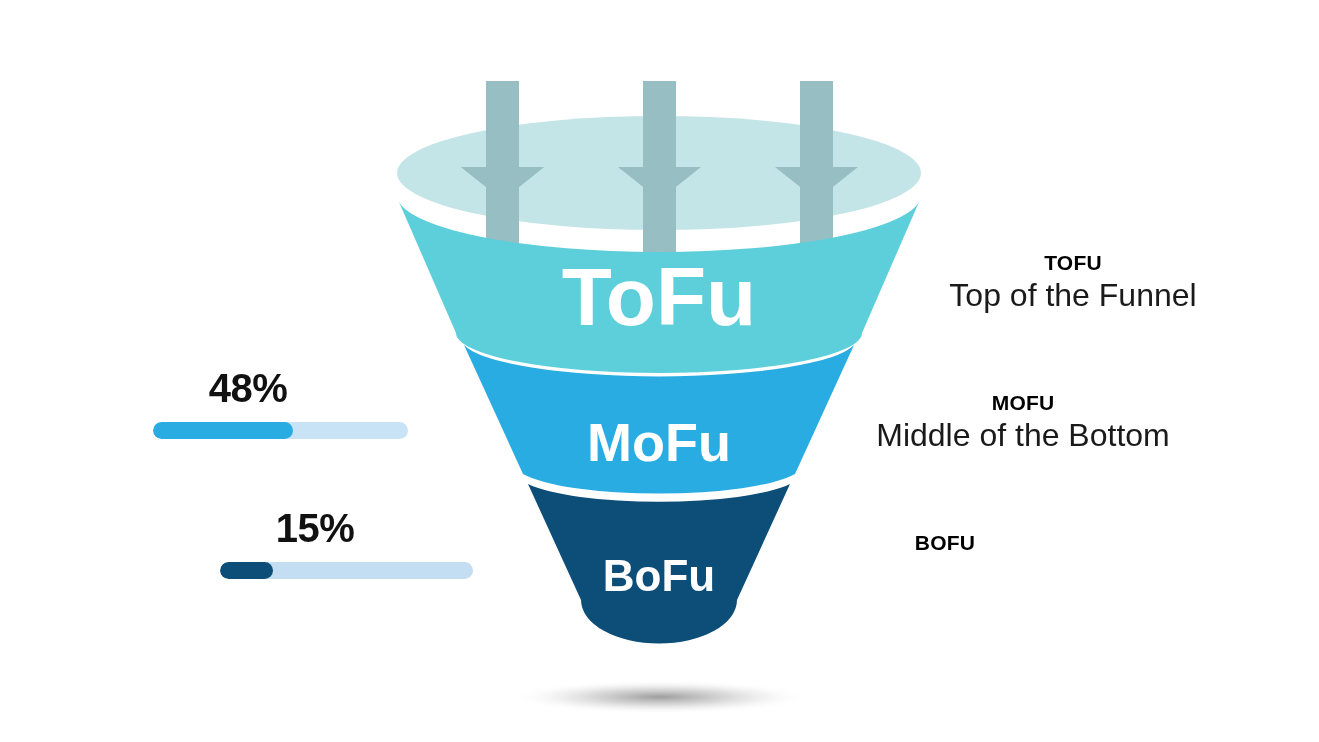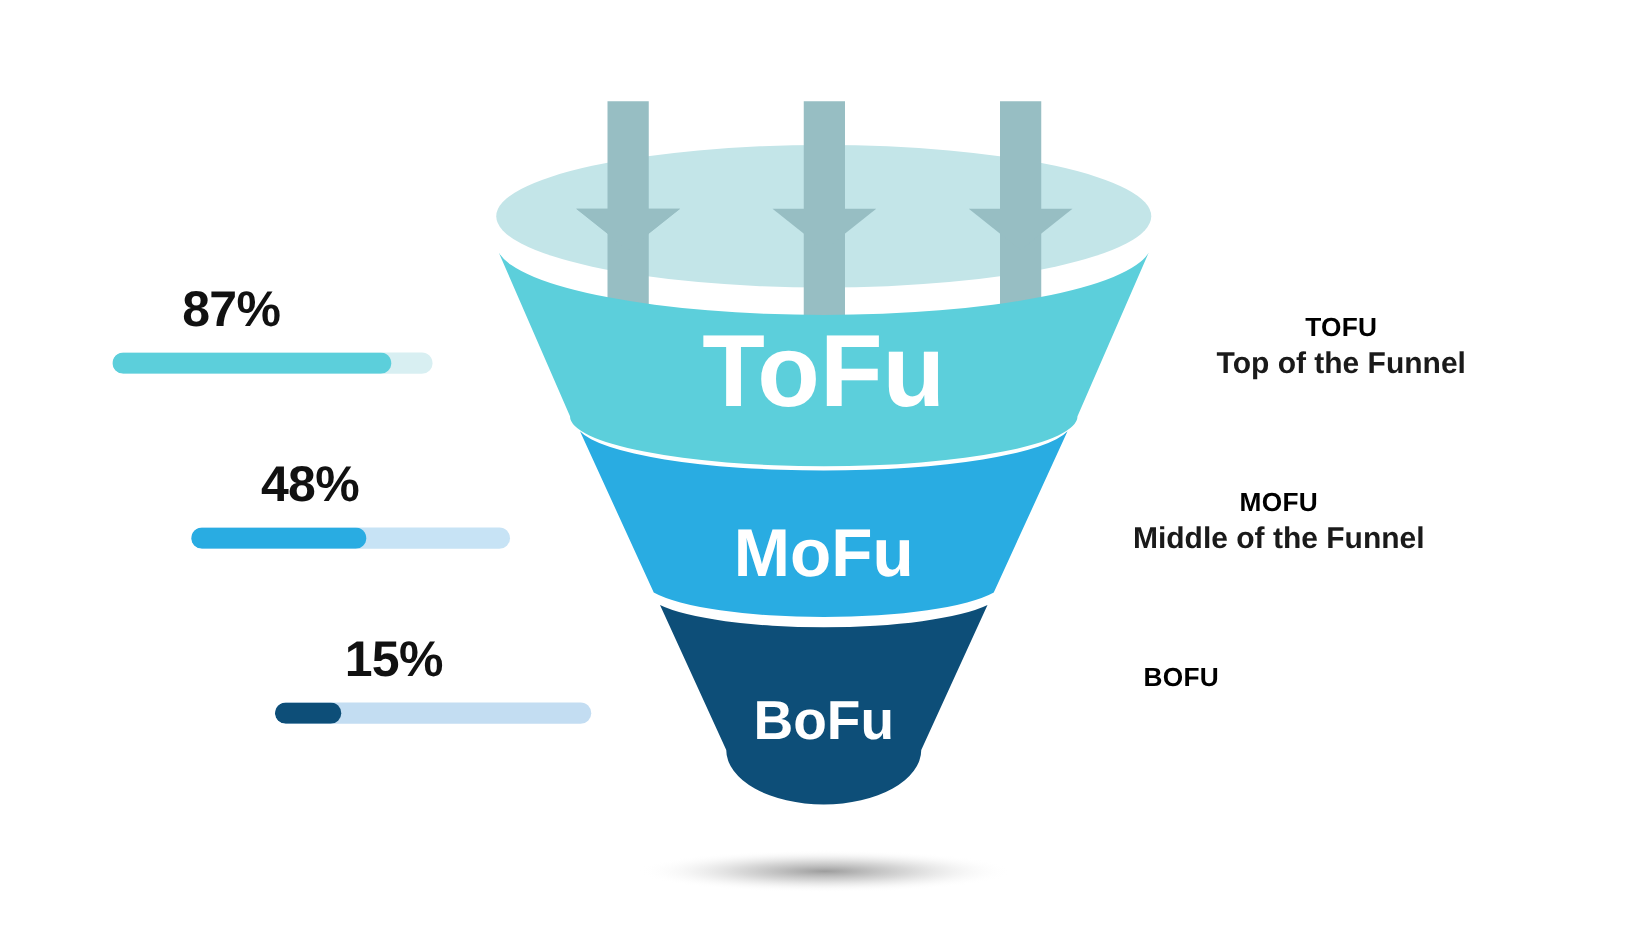--- a/index.html
+++ b/index.html
@@ -78,22 +78,22 @@
     text-align: center;
     line-height: 1.22;
   }
   .legend-code {
     font-size: 21px;
     font-weight: bold;
     color: #000000;
     letter-spacing: 0.2px;
   }
   .legend-desc {
-    font-size: 24px;
-    font-weight: bold;
+    font-size: 32px;
+    font-weight: normal;
     color: #1a1a1a;
     white-space: nowrap;
   }
   #legend-tofu { left: 893px; top: 250px; width: 360px; }
   #legend-mofu { left: 843px; top: 390px; width: 360px; }
   #legend-bofu { left: 765px; top: 530px; width: 360px; }
 </style>
 </head>
 <body>
 
@@ -158,28 +158,20 @@
                L 737 600
                A 77 43 0 0 1 581 600
                Z" fill="#0d4e78"></path>
     </g>
 
     <text class="funnel-label" x="659" y="325" font-size="82" text-anchor="middle">ToFu</text>
     <text class="funnel-label" x="659" y="461" font-size="54" text-anchor="middle">MoFu</text>
     <text class="funnel-label" x="659" y="591" font-size="44" text-anchor="middle">BoFu</text>
   </svg>
 
-  <div class="metric" id="metric-tofu">
-    <div class="metric-value-wrap">
-      <div class="metric-value">87%</div>
-    </div>
-    <div class="metric-track" style="background:#d8eff2;">
-      <div class="metric-fill" style="background:#5ccfdb; width:87%;"></div>
-    </div>
-  </div>
 
   <div class="metric" id="metric-mofu">
     <div class="metric-value-wrap">
       <div class="metric-value">48%</div>
     </div>
     <div class="metric-track" style="background:#c7e3f5;">
       <div class="metric-fill" style="background:#29ace2; width:55%;"></div>
     </div>
   </div>
 
@@ -192,20 +184,20 @@
     </div>
   </div>
 
   <div class="legend-item" id="legend-tofu">
     <div class="legend-code">TOFU</div>
     <div class="legend-desc">Top of the Funnel</div>
   </div>
 
   <div class="legend-item" id="legend-mofu">
     <div class="legend-code">MOFU</div>
-    <div class="legend-desc">Middle of the Funnel</div>
+    <div class="legend-desc">Middle of the Bottom</div>
   </div>
 
   <div class="legend-item" id="legend-bofu">
     <div class="legend-code">BOFU</div>
   </div>
 
 </div>
 
 </body></html>

